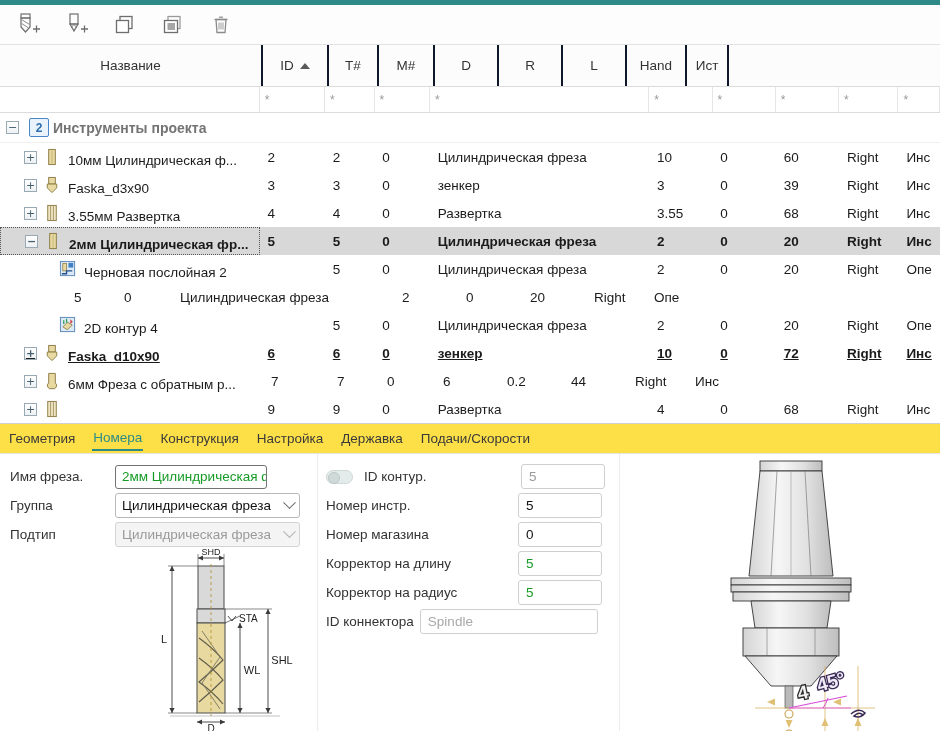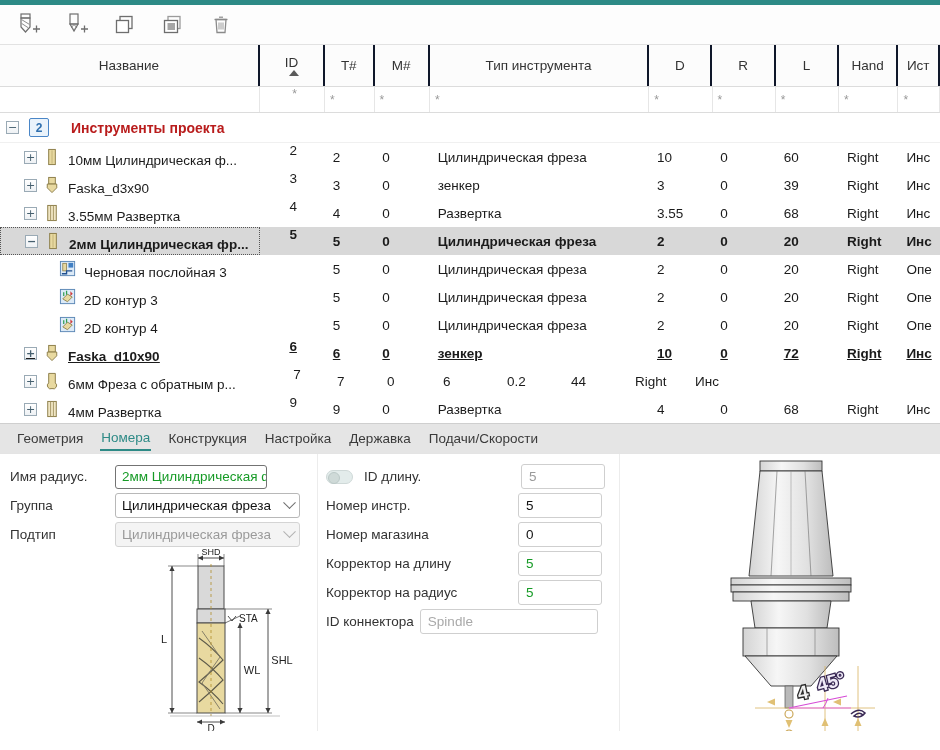--- a/index.html
+++ b/index.html
@@ -73,21 +73,21 @@
     display: flex; align-items: center;
     padding-left: 5px;
     font-size: 12px; color: #999;
     height: 100%;
     cursor: text;
     overflow: hidden;
   }
 
   
   .c-name { width: 263px; }
-  .c-id   { width: 66px; flex-direction: column; }
+  .c-id   { width: 66px; }
   .c-t    { width: 50px; }
   .c-m    { width: 56px; }
   .c-type { width: 222px; }
   .c-d    { width: 64px; }
   .c-r    { width: 64px; }
   .c-l    { width: 64px; }
   .c-hand { width: 60px; }
   .c-src  { width: 42px; }
 
   
@@ -136,43 +136,43 @@
   .ticon { width: 18px; height: 20px; margin-right: 7px; flex: none; }
 
   
   .group-row {
     display: flex; align-items: center;
     height: 30px;
     padding-left: 6px;
     border-bottom: 1px solid #f0f0f0;
   }
   .group-title {
-    color: #b91c1c; font-weight: 700; font-size: 14px;
-    margin-left: 22px;
+    color: #737373; font-weight: 700; font-size: 14px;
+    margin-left: 4px;
   }
   .grp-badge {
     width: 20px; height: 19px;
     border: 1px solid #4a86c7;
     border-radius: 2px;
     background: #eaf3fb;
     display: flex; align-items: center; justify-content: center;
     color: #2f6fae; font-size: 12px; font-weight: 700;
     margin-left: 4px;
   }
 
   .table-bottom-border { border-bottom: 1px solid #cfcfcf; }
 
   
   .tabbar {
     height: 30px;
     display: flex; align-items: center;
-    padding-left: 16px;
+    padding-left: 8px;
     gap: 16px;
     border-bottom: 1px solid #e4e4e4;
-    background: #e5e5e5;
+    background: #fde047;
   }
   .tab {
     font-size: 13.5px; color: #3a3a3a; cursor: pointer;
     padding: 3px 1px 4px 1px;
     white-space: nowrap;
   }
   .tab.active {
     color: #2d8a86;
     border-bottom: 2px solid #2d8a86;
   }
@@ -333,23 +333,20 @@
       <div class="hdr-cell c-id">
         <span>ID</span>
         <span class="sort-tri"></span>
       </div>
       <div class="hdr-cell c-t">
         <span>T#</span>
       </div>
       <div class="hdr-cell c-m">
         <span>M#</span>
       </div>
-      <div class="hdr-cell c-type">
-        <span>Тип инструмента</span>
-      </div>
       <div class="hdr-cell c-d">
         <span>D</span>
       </div>
       <div class="hdr-cell c-r">
         <span>R</span>
       </div>
       <div class="hdr-cell c-l">
         <span>L</span>
       </div>
       <div class="hdr-cell c-hand">
@@ -486,66 +483,54 @@
         <div class="trow">
           <div class="cell c-name">
             <div class="name-inner" style="padding-left: 40px;">
               <span class="expander blank"></span>
               <span class="ticon"><svg width="18" height="20" viewBox="0 0 19 20">
                   <rect x="1.5" y="2" width="15" height="15" fill="#dceaf7" stroke="#5b87b5" stroke-width="1"></rect>
                   <rect x="4" y="4" width="4" height="8" fill="#e8d9a0" stroke="#8a7b46" stroke-width="0.8"></rect>
                   <rect x="10" y="3.5" width="5" height="5" fill="#3f7fc4"></rect>
                   <path d="M3 15 h5 v-3 h6" fill="none" stroke="#1f4f8f" stroke-width="1.4"></path>
                 </svg></span>
-              <span class="nm-label">Черновая послойная 3</span>
-            </div>
-          </div>
+              <span class="nm-label">Черновая послойная 2</span>
+            </div>
+          </div>
+          <div class="cell c-id num"></div>
+          <div class="cell c-t num">5</div>
+          <div class="cell c-m num">0</div>
+          <div class="cell c-type num">Цилиндрическая фреза</div>
+          <div class="cell c-d num">2</div>
+          <div class="cell c-r num">0</div>
+          <div class="cell c-l num">20</div>
+          <div class="cell c-hand num">Right</div>
+          <div class="cell c-src num">Опе</div>
+        </div>
+        <div class="trow">
           <div class="cell c-id num"></div>
           <div class="cell c-t num">5</div>
           <div class="cell c-m num">0</div>
           <div class="cell c-type num">Цилиндрическая фреза</div>
           <div class="cell c-d num">2</div>
           <div class="cell c-r num">0</div>
           <div class="cell c-l num">20</div>
           <div class="cell c-hand num">Right</div>
           <div class="cell c-src num">Опе</div>
         </div>
         <div class="trow">
           <div class="cell c-name">
             <div class="name-inner" style="padding-left: 40px;">
               <span class="expander blank"></span>
               <span class="ticon"><svg width="18" height="20" viewBox="0 0 19 20">
                   <rect x="1.5" y="2" width="15" height="15" fill="#dceaf7" stroke="#5b87b5" stroke-width="1"></rect>
                   <path d="M4 12 l5 -5 l5 3 l-5 5 z" fill="#e8d9a0" stroke="#8a7b46" stroke-width="0.9"></path>
                   <path d="M5 5 v4 M8 3.5 v4" stroke="#2f9e4f" stroke-width="1.3"></path>
                   <path d="M12 4 l2.5 2.5 l-2.5 2.5 z" fill="#d23b3b"></path>
                 </svg></span>
-              <span class="nm-label">2D контур 3</span>
-            </div>
-          </div>
-          <div class="cell c-id num"></div>
-          <div class="cell c-t num">5</div>
-          <div class="cell c-m num">0</div>
-          <div class="cell c-type num">Цилиндрическая фреза</div>
-          <div class="cell c-d num">2</div>
-          <div class="cell c-r num">0</div>
-          <div class="cell c-l num">20</div>
-          <div class="cell c-hand num">Right</div>
-          <div class="cell c-src num">Опе</div>
-        </div>
-        <div class="trow">
-          <div class="cell c-name">
-            <div class="name-inner" style="padding-left: 40px;">
-              <span class="expander blank"></span>
-              <span class="ticon"><svg width="18" height="20" viewBox="0 0 19 20">
-                  <rect x="1.5" y="2" width="15" height="15" fill="#dceaf7" stroke="#5b87b5" stroke-width="1"></rect>
-                  <path d="M4 12 l5 -5 l5 3 l-5 5 z" fill="#e8d9a0" stroke="#8a7b46" stroke-width="0.9"></path>
-                  <path d="M5 5 v4 M8 3.5 v4" stroke="#2f9e4f" stroke-width="1.3"></path>
-                  <path d="M12 4 l2.5 2.5 l-2.5 2.5 z" fill="#d23b3b"></path>
-                </svg></span>
               <span class="nm-label">2D контур 4</span>
             </div>
           </div>
           <div class="cell c-id num"></div>
           <div class="cell c-t num">5</div>
           <div class="cell c-m num">0</div>
           <div class="cell c-type num">Цилиндрическая фреза</div>
           <div class="cell c-d num">2</div>
           <div class="cell c-r num">0</div>
           <div class="cell c-l num">20</div>
@@ -594,21 +579,20 @@
         </div>
         <div class="trow">
           <div class="cell c-name">
             <div class="name-inner" style="padding-left: 24px;">
               <span class="expander">+</span>
               <span class="ticon"><svg width="18" height="20" viewBox="0 0 19 20">
                   <rect x="5" y="2" width="9" height="16" fill="#f0e6c4" stroke="#8a7b46" stroke-width="1"></rect>
                   <line x1="8" y1="2" x2="8" y2="18" stroke="#9c8d5c" stroke-width="0.9"></line>
                   <line x1="11" y1="2" x2="11" y2="18" stroke="#9c8d5c" stroke-width="0.9"></line>
                 </svg></span>
-              <span class="nm-label">4мм Развертка</span>
             </div>
           </div>
           <div class="cell c-id num">9</div>
           <div class="cell c-t num">9</div>
           <div class="cell c-m num">0</div>
           <div class="cell c-type num">Развертка</div>
           <div class="cell c-d num">4</div>
           <div class="cell c-r num">0</div>
           <div class="cell c-l num">68</div>
           <div class="cell c-hand num">Right</div>
@@ -625,21 +609,21 @@
       <div class="tab">Конструкция</div>
       <div class="tab">Настройка</div>
       <div class="tab">Державка</div>
       <div class="tab">Подачи/Скорости</div>
     </div>
 
   <div class="panel">
 
     <div class="form-left">
       <div class="frow">
-        <div class="flabel">Имя радиус.</div>
+        <div class="flabel">Имя фреза.</div>
         <div class="finput green">2мм Цилиндрическая фр</div>
       </div>
       <div class="frow">
         <div class="flabel">Группа</div>
         <div class="fselect">
           <span class="txt">Цилиндрическая фреза</span>
           <span class="chev"></span>
         </div>
       </div>
       <div class="frow">
@@ -702,21 +686,21 @@
           <text x="71" y="186" font-family="Liberation Sans, sans-serif" font-size="10" fill="#222" text-anchor="middle">D</text>
         </svg>
       </div>
     </div>
 
     <div class="form-mid">
       <div class="mrow">
         <div class="toggle">
           <div class="knob"></div>
         </div>
-        <div class="mlabel" style="width:151px">ID длину.</div>
+        <div class="mlabel" style="width:151px">ID контур.</div>
         <div class="minput muted">5</div>
       </div>
       <div class="mrow">
         <div class="mlabel">Номер инстр.</div>
         <div class="minput">5</div>
       </div>
       <div class="mrow">
         <div class="mlabel">Номер магазина</div>
         <div class="minput">0</div>
       </div>

